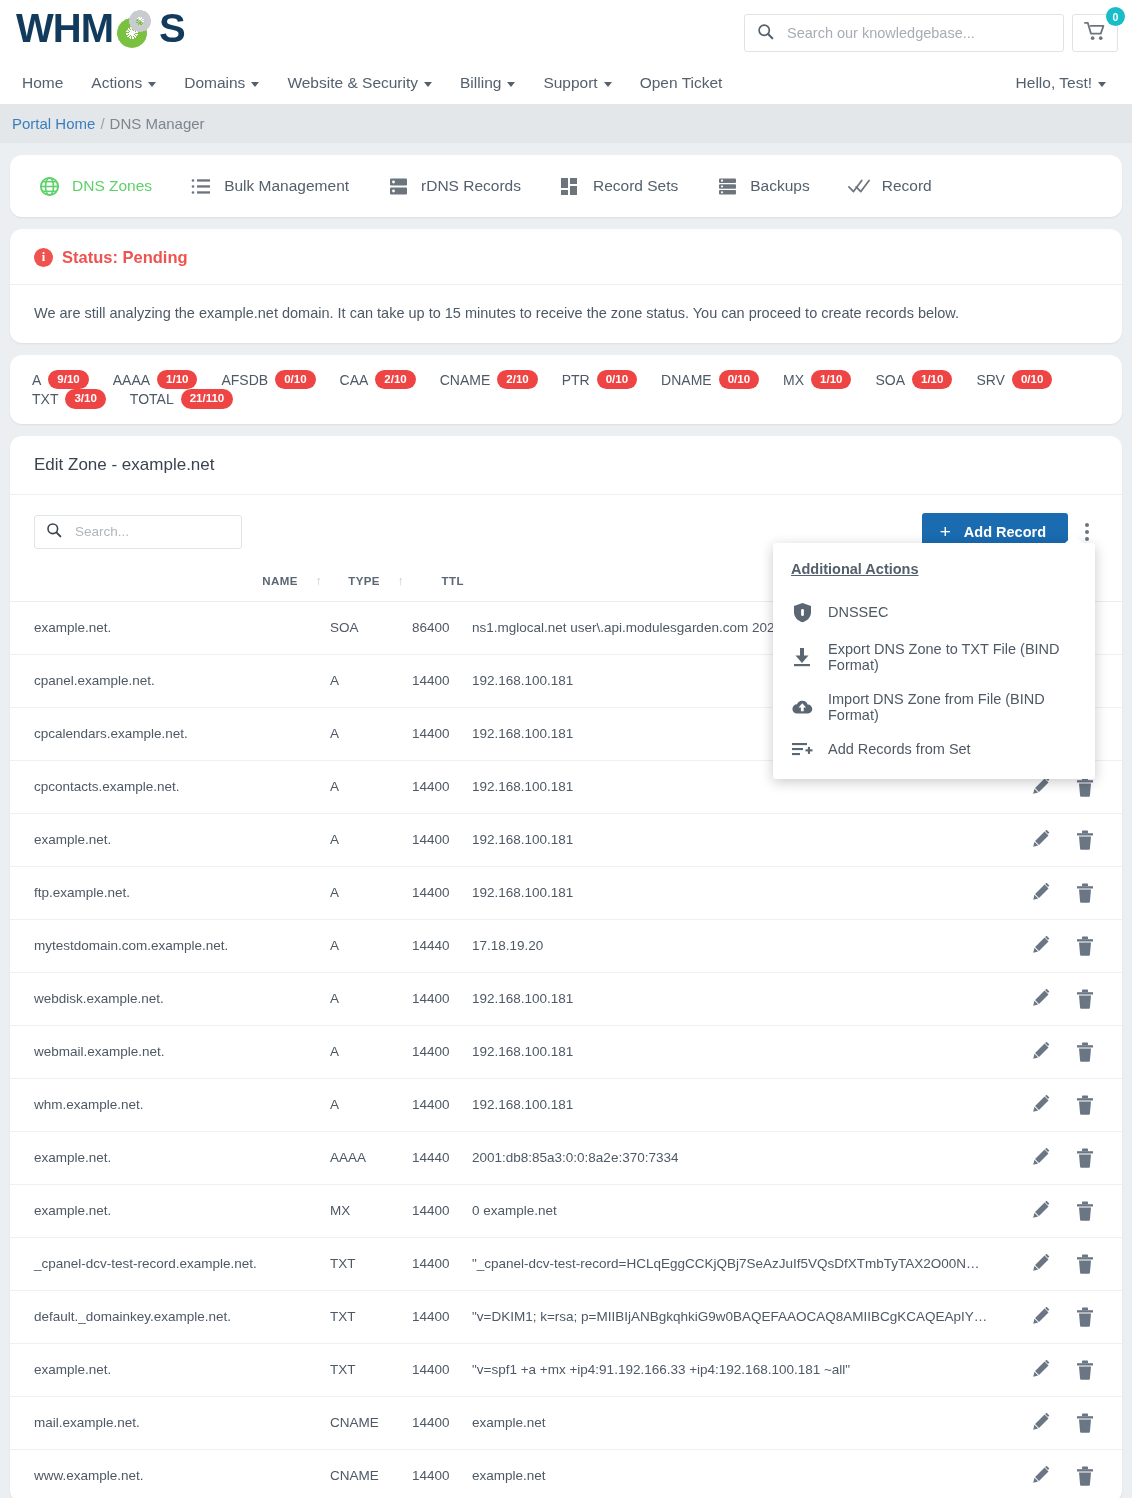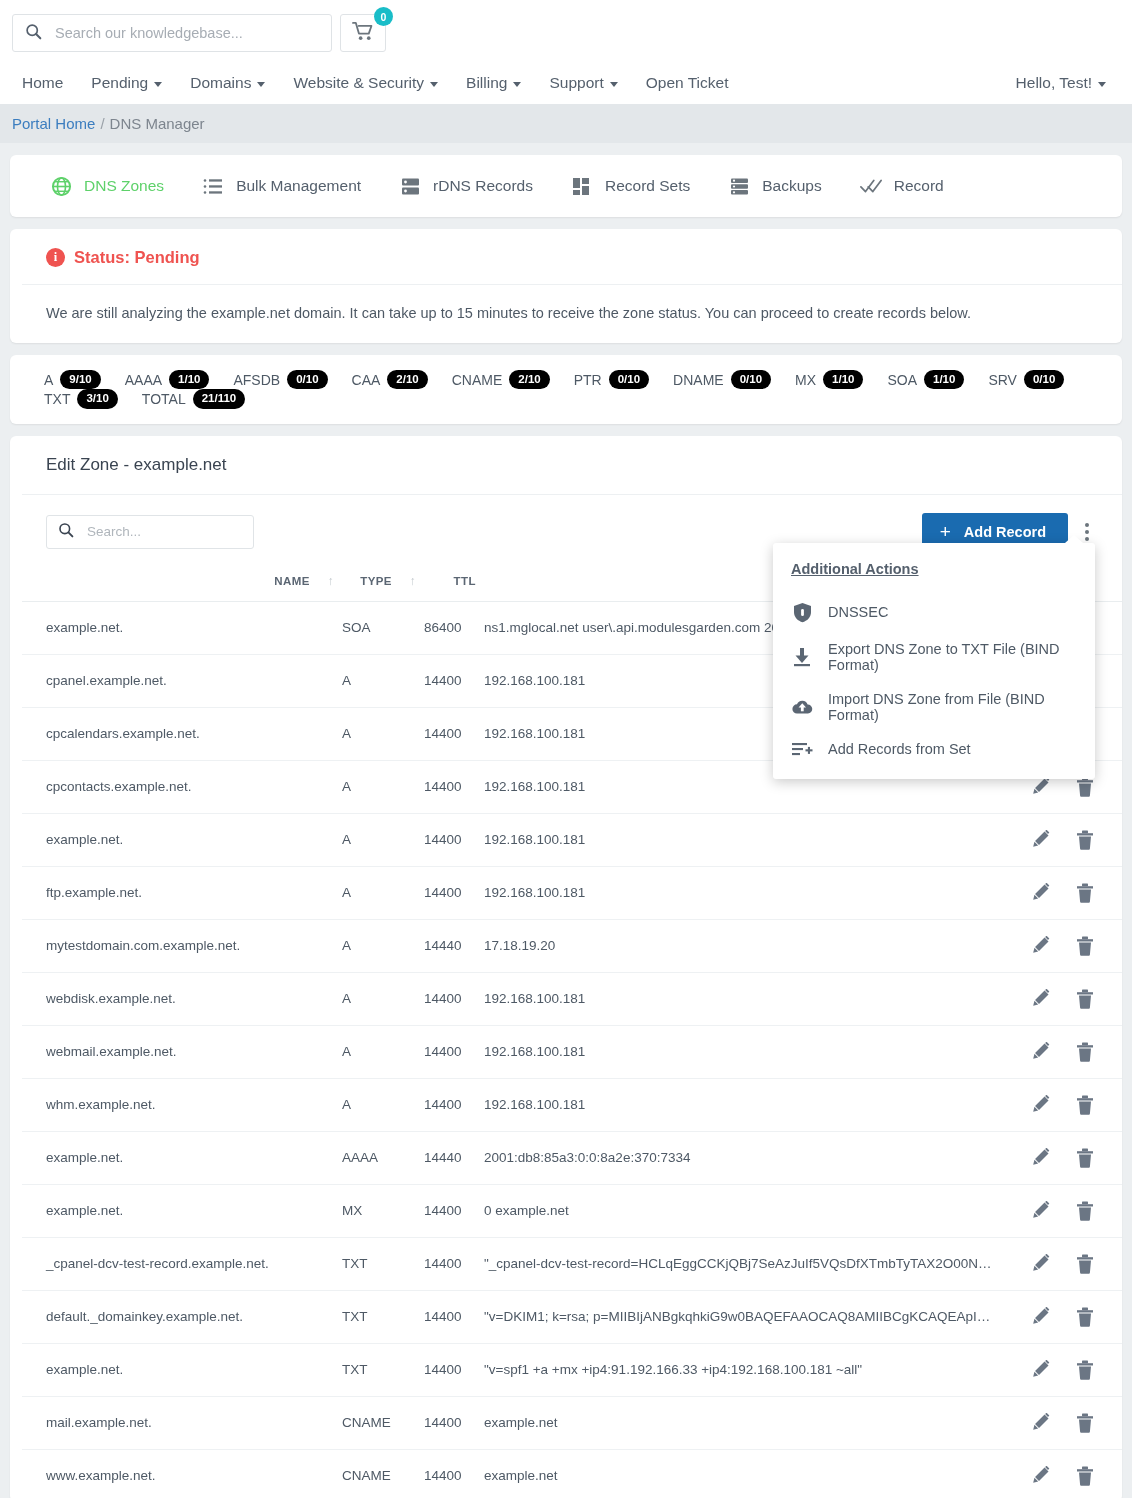--- a/index.html
+++ b/index.html
@@ -165,24 +165,23 @@
     font-size: 15px;
     color: #7d858e;
   }
   .breadcrumb a { color: #3b7dbf; text-decoration: none; }
   .breadcrumb .sep { padding: 0 5px; color: #9aa1a8; }
 
   
   .wrap { padding: 12px 10px 0 10px; }
   .panel {
     background: #fff;
-    border-radius: 6px;
+    border-radius: 12px;
     box-shadow: 0 1px 2px rgba(0,0,0,0.07);
     margin-bottom: 12px;
-    padding-left: 12px;
   }
 
   
   .zonetabs {
     display: flex;
     align-items: center;
     padding: 20px 14px;
     gap: 0;
   }
   .ztab {
@@ -237,21 +236,21 @@
   .counter {
     display: flex;
     align-items: center;
     gap: 7px;
     margin-right: 24px;
     font-size: 14px;
     color: #4e5965;
   }
   .counter:last-child { margin-right: 0; }
   .cbadge {
-    background: #000000;
+    background: #ef4444;
     color: #fff;
     border-radius: 10px;
     padding: 2px 9px 3px 9px;
     font-size: 11.5px;
     font-weight: bold;
     line-height: 1.25;
   }
 
   
   .zone-head {
@@ -390,20 +389,28 @@
     gap: 26px;
     padding-right: 4px;
   }
   .act-btn { cursor: pointer; display: flex; align-items: center; }
 </style>
 </head>
 <body>
 
 <div class="topbar">
   <div class="topbar-inner">
+    <div class="logo">
+      <span>WHM</span>
+        <span class="gear-wrap">
+          <span class="gear gear-green"></span>
+          <span class="gear gear-gray"></span>
+        </span>
+        <span>S</span>
+    </div>
     <div class="header-right">
       <div class="kb-search">
         <span>
           <svg width="17" height="17" viewBox="0 0 20 20">
               <circle cx="8.5" cy="8.5" r="6" fill="none" stroke="#55606d" stroke-width="2"></circle>
               <line x1="13" y1="13" x2="18" y2="18" stroke="#55606d" stroke-width="2.4" stroke-linecap="round"></line>
             </svg>
         </span>
         <input type="text" placeholder="Search our knowledgebase..." style="">
       </div>
@@ -419,21 +426,21 @@
       </div>
     </div>
   </div>
 
   <div class="mainnav">
     <div class="nav-left">
       <div class="nav-item">
           <span>Home</span>
         </div>
       <div class="nav-item">
-          <span>Pending</span>
+          <span>Actions</span>
           <span class="caret"></span>
         </div>
       <div class="nav-item">
           <span>Domains</span>
           <span class="caret"></span>
         </div>
       <div class="nav-item">
           <span>Website &amp; Security</span>
           <span class="caret"></span>
         </div>

